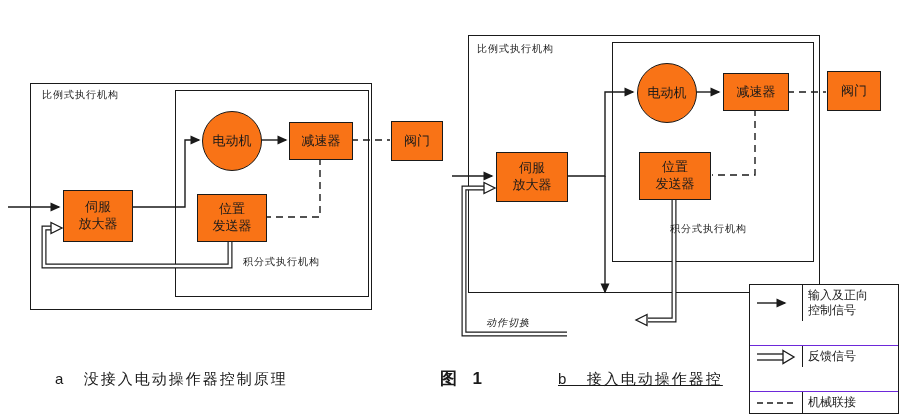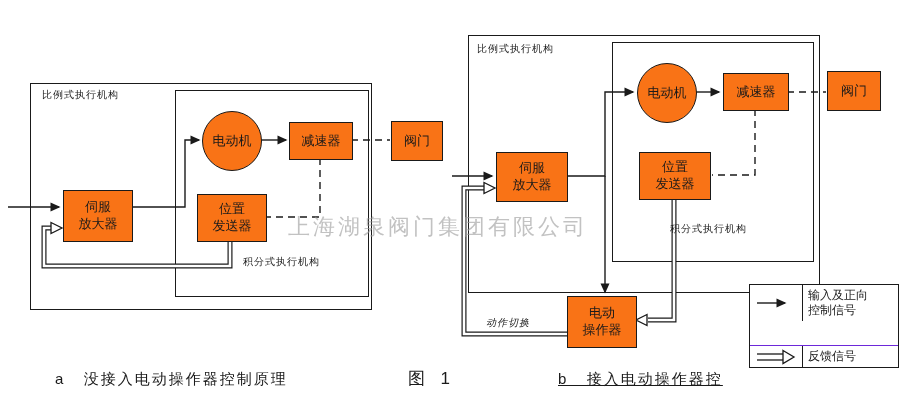--- a/index.html
+++ b/index.html
@@ -105,22 +105,20 @@
   <div class="lbl" style="left:670px; top:222px;">积分式执行机构</div>
   <div class="lbl" style="left:486px; top:316px;font-style:italic;">动作切换</div>
 
   <div class="block circle" style="left:637px; top:63px; width:58px; height:58px;">电动机</div>
   <div class="block" style="left:723px; top:73px; width:64px; height:36px;">减速器</div>
   <div class="block" style="left:827px; top:71px; width:52px; height:38px;">阀门</div>
   <div class="block" style="left:496px; top:152px; width:70px; height:48px;">伺服
 放大器</div>
   <div class="block" style="left:639px; top:152px; width:70px; height:46px;">位置
 发送器</div>
-  <div class="block" style="left:567px; top:296px; width:68px; height:50px;">电动
-操作器</div>
 
   <div class="legend">
     <div class="legend-row">
       <div class="legend-sym">
         <svg width="44" height="16" viewBox="0 0 44 16">
             <line x1="3" y1="8" x2="31" y2="8" stroke="#1a1a1a" stroke-width="1.4" marker-end="url(#arrow)"></line>
           </svg>
       </div>
       <div class="legend-lab">输入及正向
 控制信号</div>
@@ -128,21 +126,28 @@
     <div class="legend-row">
       <div class="legend-sym">
         <svg width="44" height="16" viewBox="0 0 44 16">
           <line x1="3" y1="5" x2="29" y2="5" stroke="#1a1a1a" stroke-width="1.3"></line>
           <line x1="3" y1="11" x2="29" y2="11" stroke="#1a1a1a" stroke-width="1.3"></line>
           <polygon points="29,1.5 40,8 29,14.5" fill="#ffffff" stroke="#1a1a1a" stroke-width="1.3"></polygon>
         </svg>
       </div>
       <div class="legend-lab">反馈信号</div>
     </div>
+    <div class="legend-row">
+      <div class="legend-sym">
+        <svg width="44" height="16" viewBox="0 0 44 16">
+            <line x1="3" y1="8" x2="40" y2="8" stroke="#1a1a1a" stroke-width="1.4" stroke-dasharray="6 4"></line>
+          </svg>
+      </div>
+      <div class="legend-lab">机械联接</div>
+    </div>
   </div>
 
   <div class="cap" style="left:55px; top:370px;">a   没接入电动操作器控制原理</div>
-  <div class="figcap" style="left:408px; top:367px;">图  1</div>
+  <div class="figcap" style="left:440px; top:367px;font-weight:bold;">图  1</div>
   <div class="cap" style="left:558px; top:370px;text-decoration:underline;">b   接入电动操作器控</div>
 
-  <div class="watermark">上海湖泉阀门集团有限公司</div>
 
 </div>
 
 </body></html>

